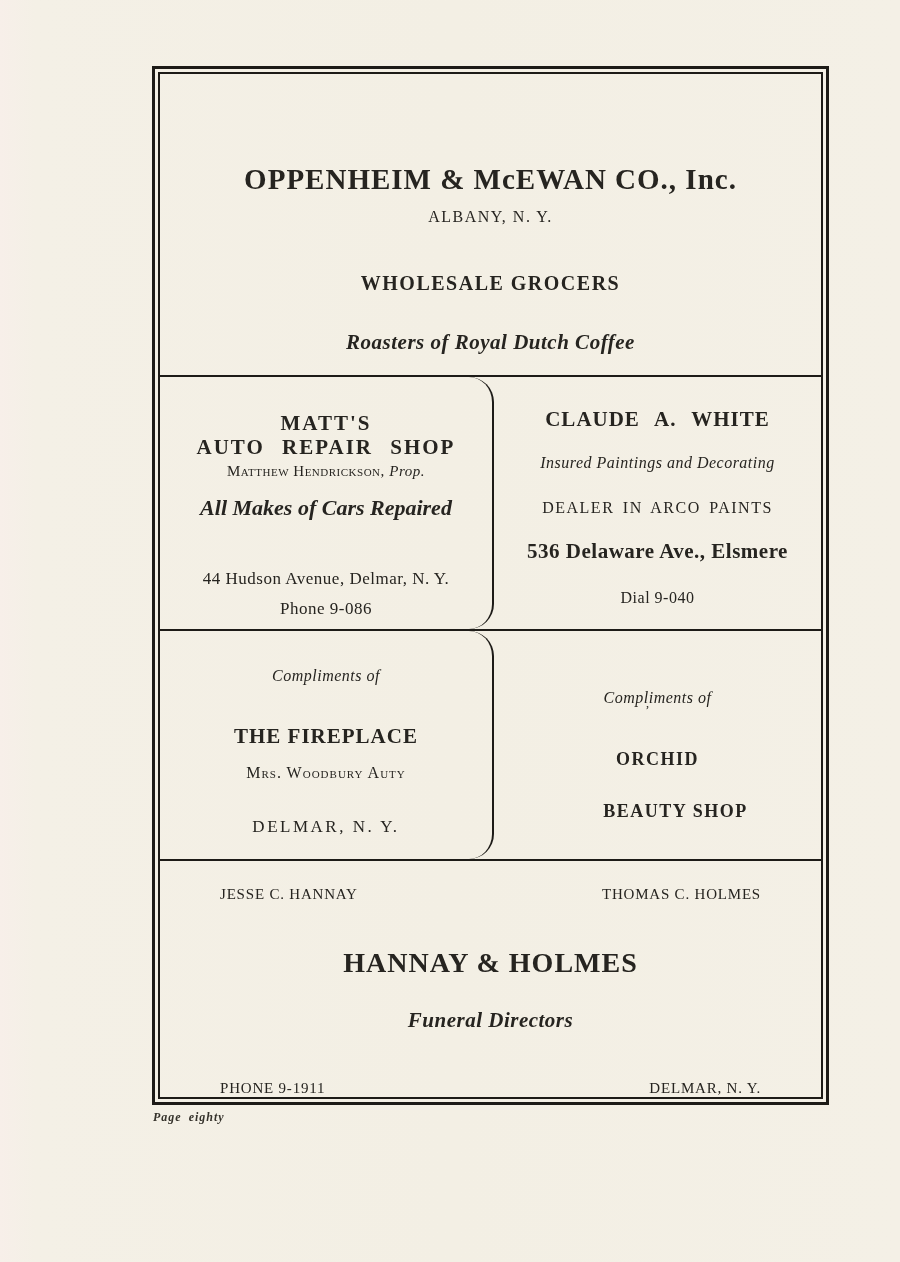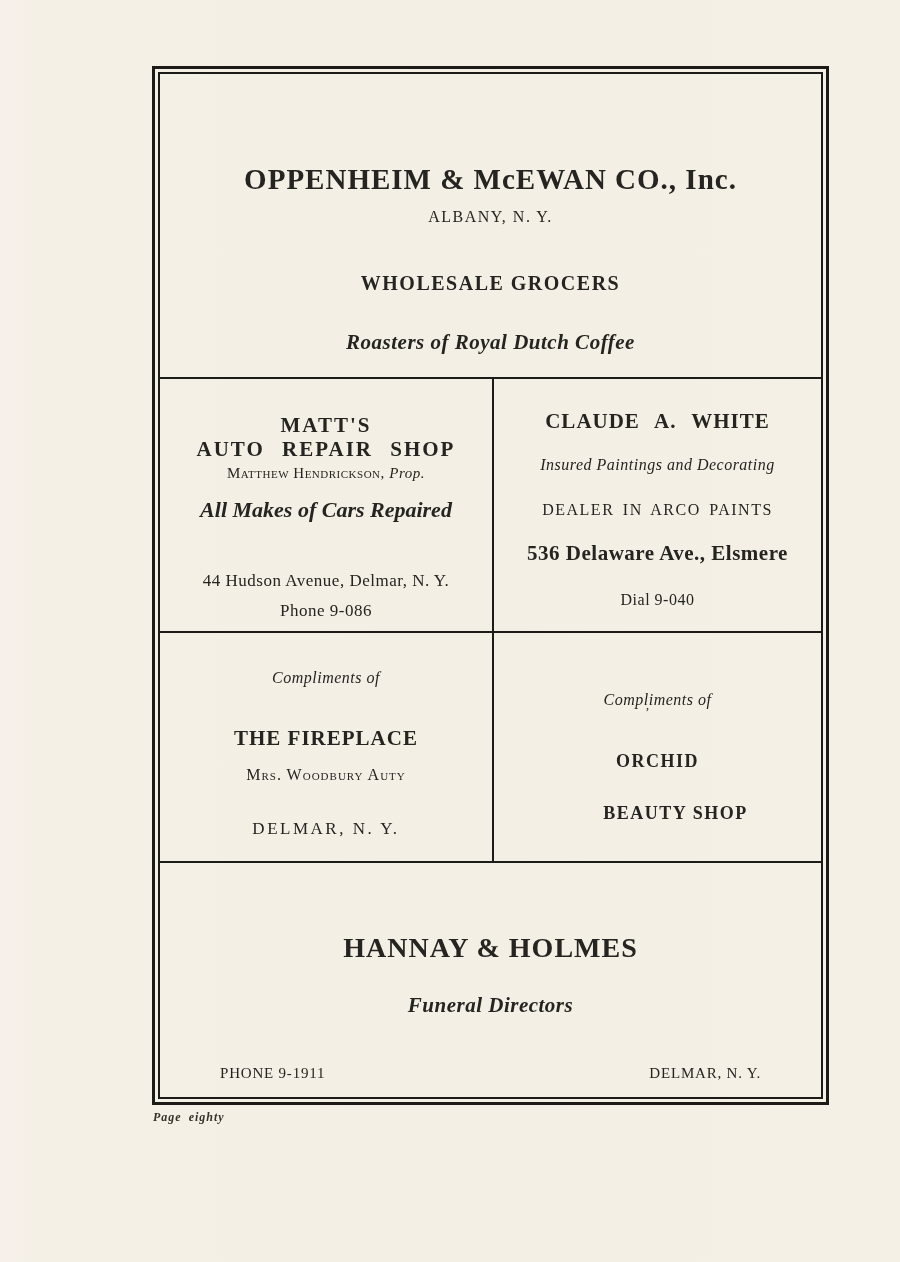--- a/index.html
+++ b/index.html
@@ -50,21 +50,21 @@
     font-size: 21px; font-weight: bold; font-style: italic;
     margin-top: 35px; letter-spacing: 0.5px;
   }
 
   
   .mid { border-top: 2px solid #1d1b17; border-bottom: 2px solid #1d1b17; }
   .mid-row { display: flex; }
   .mid-row-1 { height: 254px; border-bottom: 2px solid #1d1b17; }
   .mid-row-2 { height: 228px; }
   .cell { text-align: center; }
-  .cell-left { width: 334px; border-right: 2px solid #1d1b17; }
+  .cell-left { width: 334px; border-right: 2px solid #1d1b17; border-radius: 25px; }
   .cell-right { flex: 1; }
 
   
   .matts-name1 { font-size: 21px; font-weight: bold; letter-spacing: 2px; margin-top: 33px; line-height: 1.25; }
   .matts-name2 { font-size: 21px; font-weight: bold; letter-spacing: 2px; word-spacing: 10px; line-height: 1.1; }
   .matts-prop  { font-size: 15px; margin-top: 4px; letter-spacing: 0.5px; }
   .sc { font-variant: small-caps; }
   .it { font-style: italic; }
   .matts-prop .it { margin-left: 0.3em; }
   .matts-tagline { font-size: 22px; font-weight: bold; font-style: italic; margin-top: 15px; }
@@ -159,20 +159,24 @@
           <div class="cell cell-right">
             <div class="orchid-compliments it">Compliments of</div>
             <div class="orchid-mark">’</div>
             <div class="orchid-name1">ORCHID</div>
             <div class="orchid-name2">BEAUTY SHOP</div>
           </div>
         </div>
       </div>
 
       <section class="sec-bottom center">
+        <div class="hh-partners">
+          <span>JESSE C. HANNAY</span>
+          <span>THOMAS C. HOLMES</span>
+        </div>
         <div class="hh-name">HANNAY &amp; HOLMES</div>
         <div class="hh-tagline">Funeral Directors</div>
         <div class="hh-contact">
           <span>PHONE 9-1911</span>
           <span>DELMAR, N. Y.</span>
         </div>
       </section>
 
     </div>
   </div>

